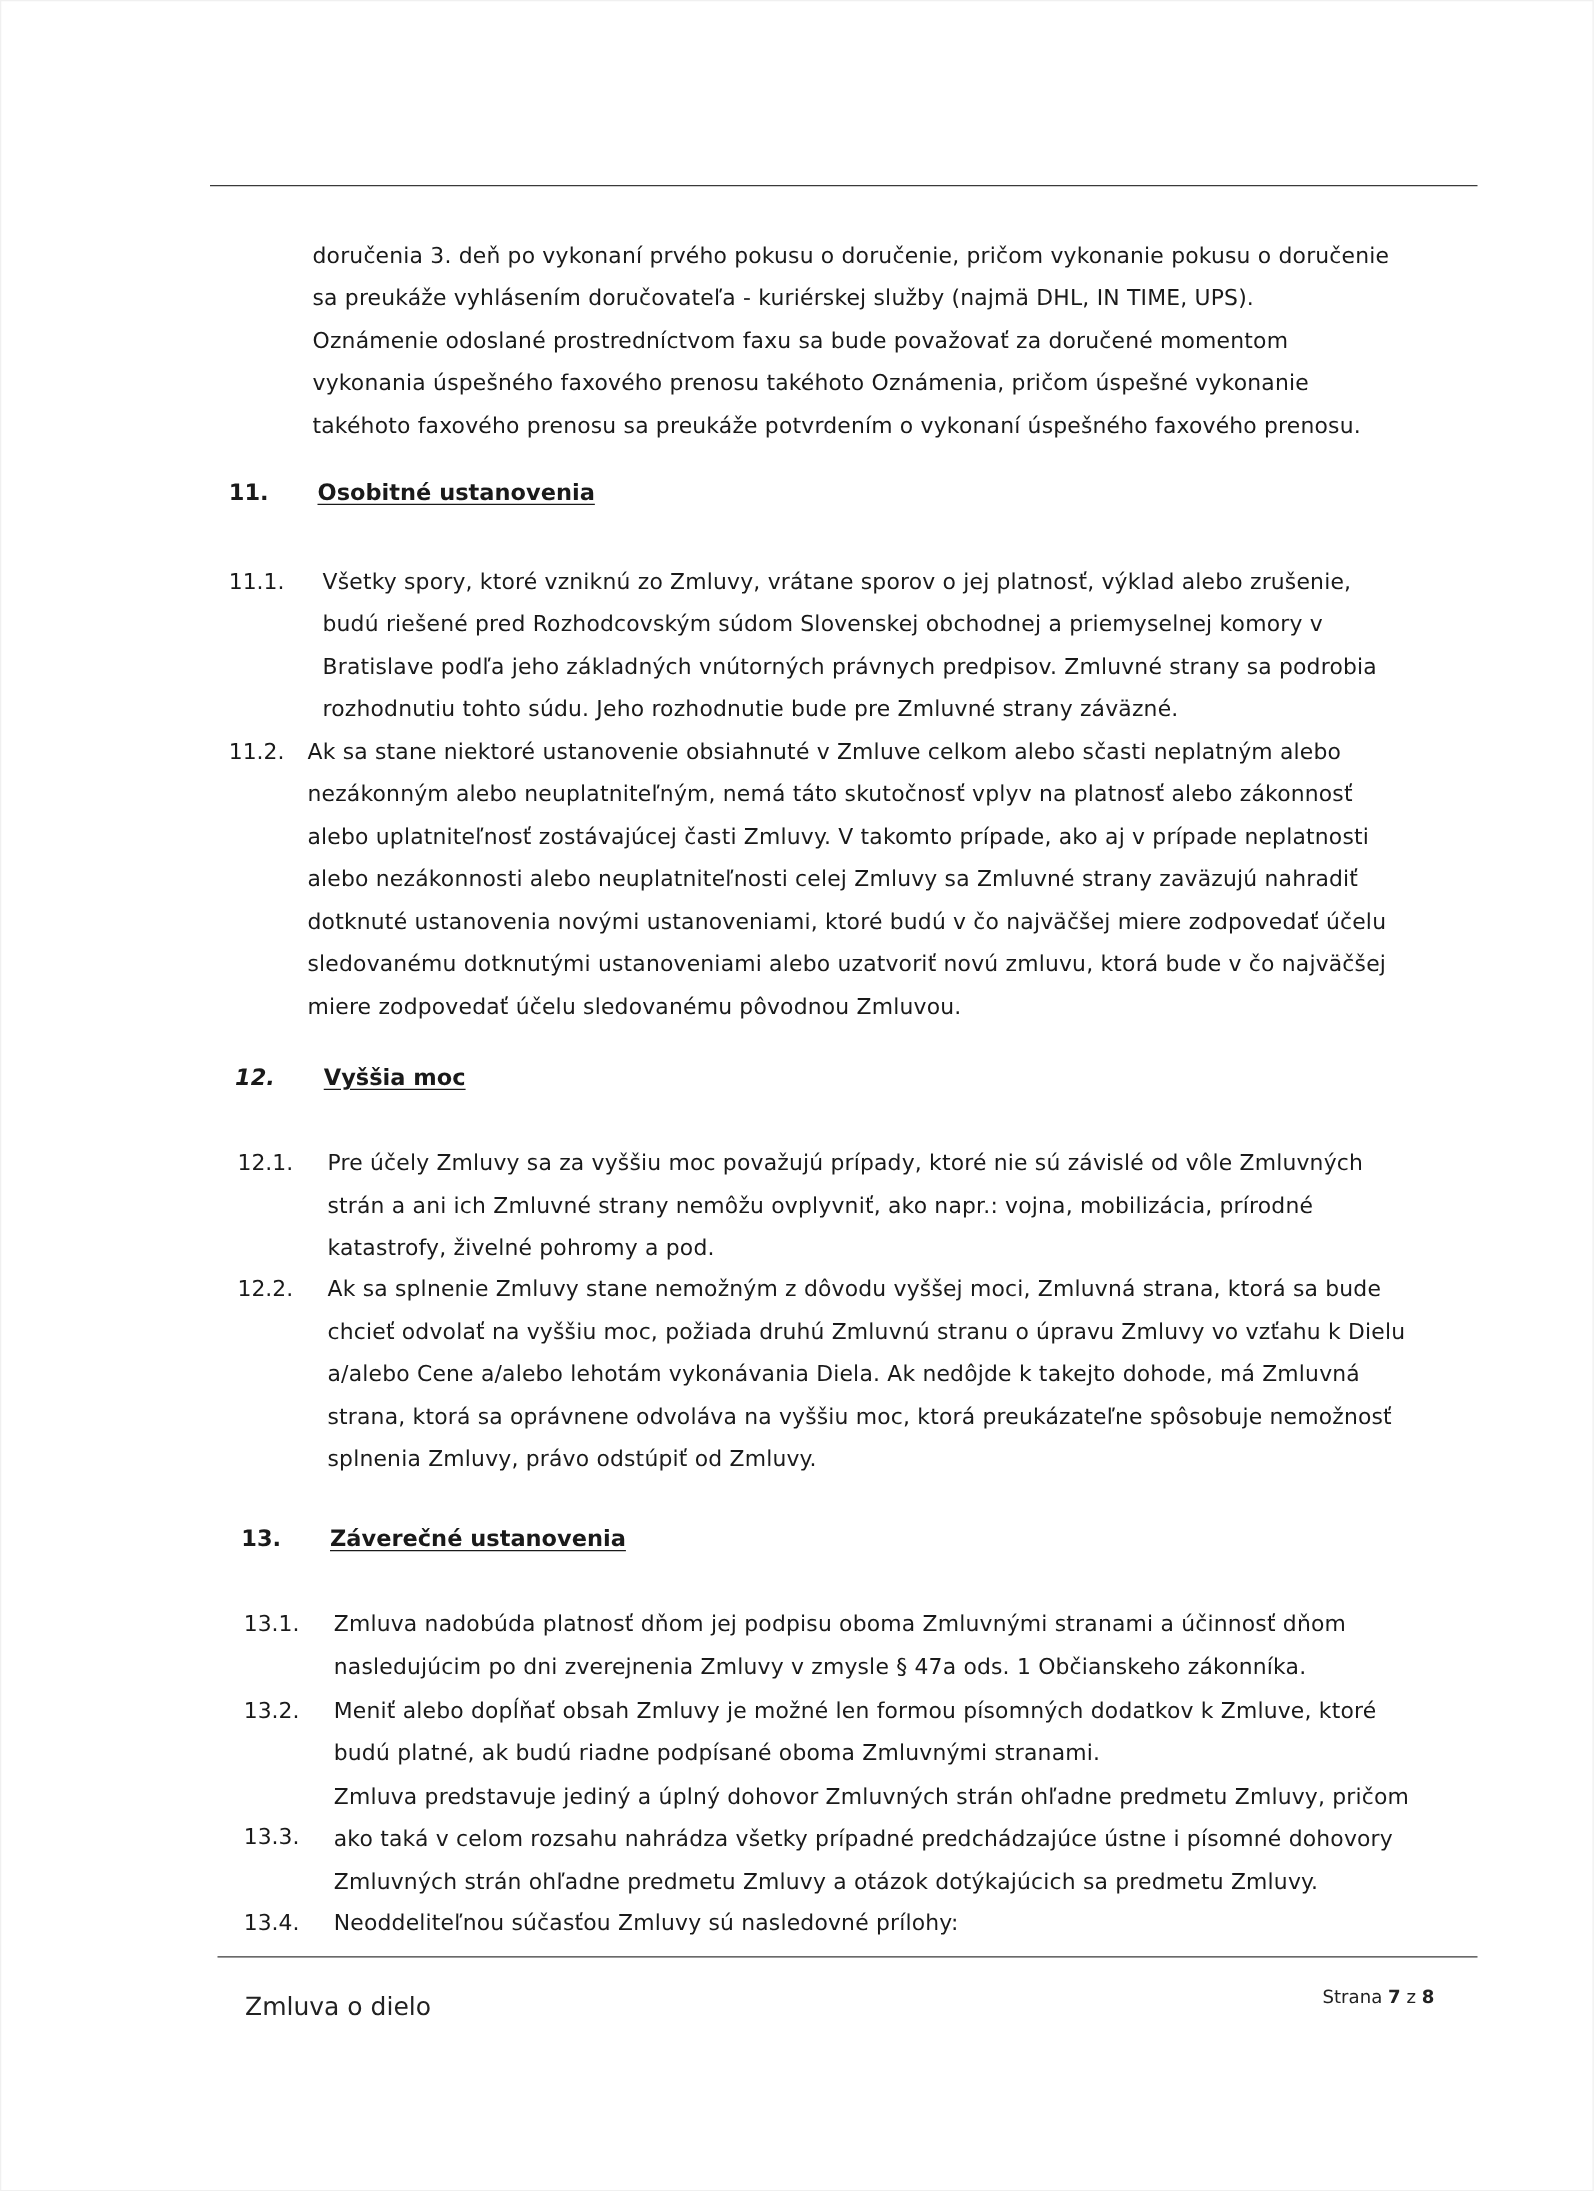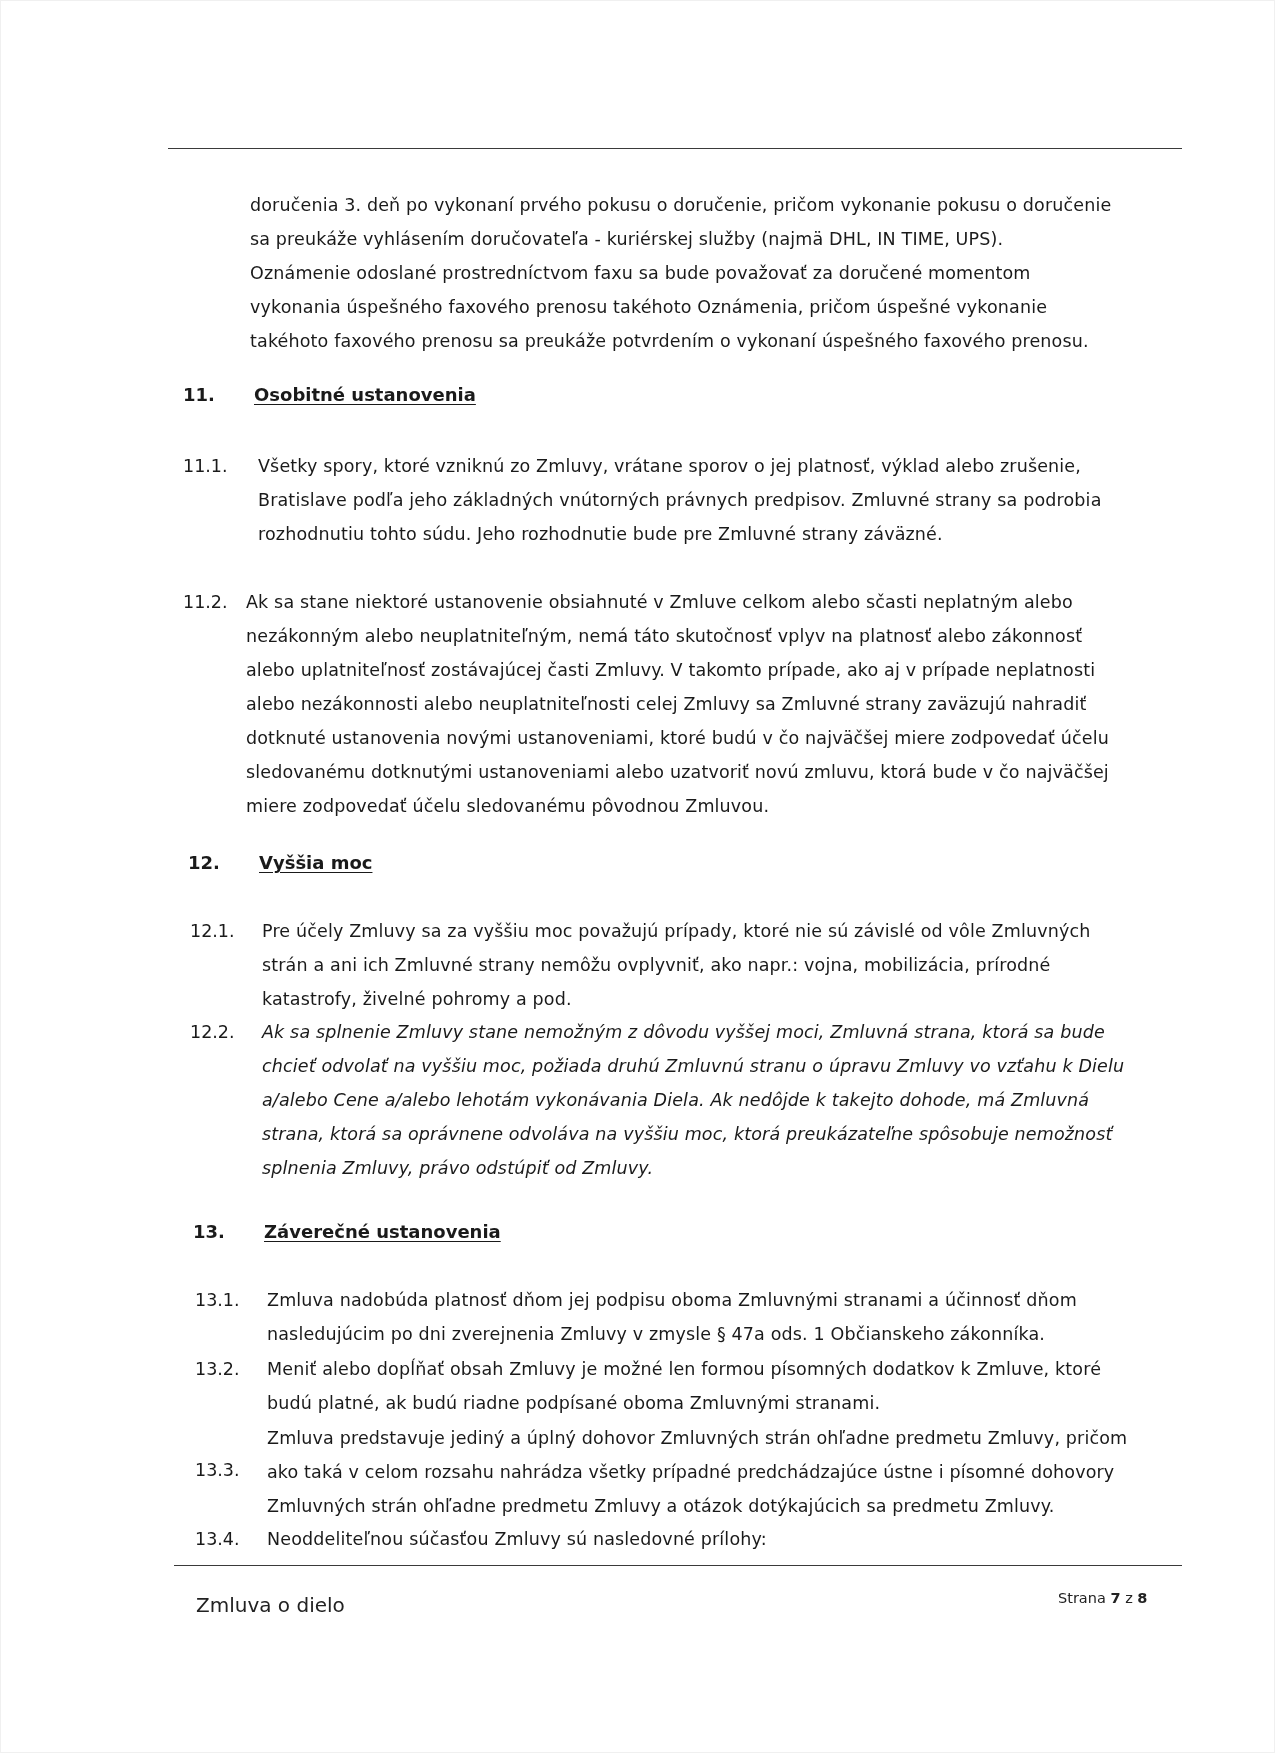--- a/index.html
+++ b/index.html
@@ -112,47 +112,48 @@
     <span class="line">vykonania úspešného faxového prenosu takéhoto Oznámenia, pričom úspešné vykonanie</span>
     <span class="line">takéhoto faxového prenosu sa preukáže potvrdením o vykonaní úspešného faxového prenosu.</span>
   </div>
 
   <div class="heading-num" style="left:183px; top:378px;">11.</div>
   <div class="heading-title" style="left:254px; top:378px;">Osobitné ustanovenia</div>
 
   <div class="num" style="left:183px; top:449px;">11.1.</div>
   <div class="para" style="left:258px; top:449px; width:900px;">
     <span class="line">Všetky spory, ktoré vzniknú zo Zmluvy, vrátane sporov o jej platnosť, výklad alebo zrušenie,</span>
+    <span class="line">budú riešené pred Rozhodcovským súdom Slovenskej obchodnej a priemyselnej komory v</span>
     <span class="line">Bratislave podľa jeho základných vnútorných právnych predpisov. Zmluvné strany sa podrobia</span>
     <span class="line">rozhodnutiu tohto súdu. Jeho rozhodnutie bude pre Zmluvné strany záväzné.</span>
   </div>
 
   <div class="num" style="left:183px; top:585px;">11.2.</div>
   <div class="para" style="left:246px; top:585px; width:900px;">
     <span class="line">Ak sa stane niektoré ustanovenie obsiahnuté v Zmluve celkom alebo sčasti neplatným alebo</span>
     <span class="line">nezákonným alebo neuplatniteľným, nemá táto skutočnosť vplyv na platnosť alebo zákonnosť</span>
     <span class="line">alebo uplatniteľnosť zostávajúcej časti Zmluvy. V takomto prípade, ako aj v prípade neplatnosti</span>
     <span class="line">alebo nezákonnosti alebo neuplatniteľnosti celej Zmluvy sa Zmluvné strany zaväzujú nahradiť</span>
     <span class="line">dotknuté ustanovenia novými ustanoveniami, ktoré budú v čo najväčšej miere zodpovedať účelu</span>
     <span class="line">sledovanému dotknutými ustanoveniami alebo uzatvoriť novú zmluvu, ktorá bude v čo najväčšej</span>
     <span class="line">miere zodpovedať účelu sledovanému pôvodnou Zmluvou.</span>
   </div>
 
-  <div class="heading-num" style="left:188px; top:846px;">12.</div>
+  <div class="heading-num" style="left:188px; top:846px;font-style:italic;">12.</div>
   <div class="heading-title" style="left:259px; top:846px;">Vyššia moc</div>
 
   <div class="num" style="left:190px; top:914px;">12.1.</div>
   <div class="para" style="left:262px; top:914px; width:900px;">
     <span class="line">Pre účely Zmluvy sa za vyššiu moc považujú prípady, ktoré nie sú závislé od vôle Zmluvných</span>
     <span class="line">strán a ani ich Zmluvné strany nemôžu ovplyvniť, ako napr.: vojna, mobilizácia, prírodné</span>
     <span class="line">katastrofy, živelné pohromy a pod.</span>
   </div>
 
   <div class="num" style="left:190px; top:1015px;text-align:right;">12.2.</div>
-  <div class="para" style="left:262px; top:1015px; width:900px;font-style:italic;">
+  <div class="para" style="left:262px; top:1015px; width:900px;">
     <span class="line">Ak sa splnenie Zmluvy stane nemožným z dôvodu vyššej moci, Zmluvná strana, ktorá sa bude</span>
     <span class="line">chcieť odvolať na vyššiu moc, požiada druhú Zmluvnú stranu o úpravu Zmluvy vo vzťahu k Dielu</span>
     <span class="line">a/alebo Cene a/alebo lehotám vykonávania Diela. Ak nedôjde k takejto dohode, má Zmluvná</span>
     <span class="line">strana, ktorá sa oprávnene odvoláva na vyššiu moc, ktorá preukázateľne spôsobuje nemožnosť</span>
     <span class="line">splnenia Zmluvy, právo odstúpiť od Zmluvy.</span>
   </div>
 
   <div class="heading-num" style="left:193px; top:1215px;">13.</div>
   <div class="heading-title" style="left:264px; top:1215px;">Záverečné ustanovenia</div>
 

